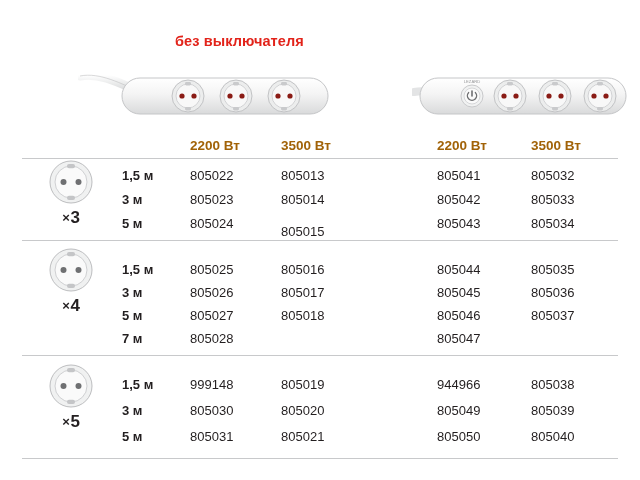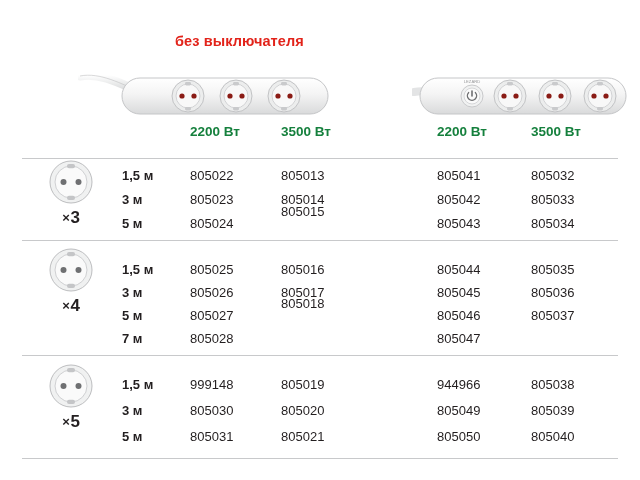--- a/index.html
+++ b/index.html
@@ -39,24 +39,24 @@
     position: absolute;
   }
   .strip.left  { left: 78px;  top: 62px; }
   .strip.right { left: 412px; top: 62px; }
 
   .strip svg { display: block; }
 
   
   .col-head {
     position: absolute;
-    top: 124px;
+    top: 138px;
     font-size: 13.5px;
     font-weight: bold;
-    color: #15803d;
+    color: #a16207;
     white-space: nowrap;
   }
   .c1 { left: 190px; }
   .c2 { left: 281px; }
   .c3 { left: 437px; }
   .c4 { left: 531px; }
 
   
   .rule {
     position: absolute;
@@ -234,21 +234,21 @@
   <div class="cell v4" style="top:168px">805032</div>
 
   <div class="cell len" style="top:192px">3 м</div>
   <div class="cell v1" style="top:192px">805023</div>
   <div class="cell v2" style="top:192px">805014</div>
   <div class="cell v3" style="top:192px">805042</div>
   <div class="cell v4" style="top:192px">805033</div>
 
   <div class="cell len" style="top:216px">5 м</div>
   <div class="cell v1" style="top:216px">805024</div>
-  <div class="cell v2" style="top:204px">805015</div>
+  <div class="cell v2" style="top:224px">805015</div>
   <div class="cell v3" style="top:216px">805043</div>
   <div class="cell v4" style="top:216px">805034</div>
 
   <div class="socket-block b1">
     <svg class="socket-icon" width="48" height="48" viewBox="0 0 48 48">
       <circle cx="24" cy="24" r="21" fill="#f0f1f1" stroke="#bdbec0" stroke-width="1"></circle>
       <circle cx="24" cy="24" r="16" fill="#fafafa" stroke="#cfd0d2" stroke-width="1"></circle>
       <circle cx="16.5" cy="24" r="3" fill="#6f7072"></circle>
       <circle cx="31.5" cy="24" r="3" fill="#6f7072"></circle>
       <rect x="20" y="6" width="8" height="4.2" rx="2" fill="#c4c5c7"></rect>
@@ -264,21 +264,21 @@
   <div class="cell v4" style="top:262px">805035</div>
 
   <div class="cell len" style="top:285px">3 м</div>
   <div class="cell v1" style="top:285px">805026</div>
   <div class="cell v2" style="top:285px">805017</div>
   <div class="cell v3" style="top:285px">805045</div>
   <div class="cell v4" style="top:285px">805036</div>
 
   <div class="cell len" style="top:308px">5 м</div>
   <div class="cell v1" style="top:308px">805027</div>
-  <div class="cell v2" style="top:296px">805018</div>
+  <div class="cell v2" style="top:308px">805018</div>
   <div class="cell v3" style="top:308px">805046</div>
   <div class="cell v4" style="top:308px">805037</div>
 
   <div class="cell len" style="top:331px">7 м</div>
   <div class="cell v1" style="top:331px">805028</div>
   <div class="cell v3" style="top:331px">805047</div>
 
   <div class="socket-block b2">
     <svg class="socket-icon" width="48" height="48" viewBox="0 0 48 48">
       <circle cx="24" cy="24" r="21" fill="#f0f1f1" stroke="#bdbec0" stroke-width="1"></circle>

